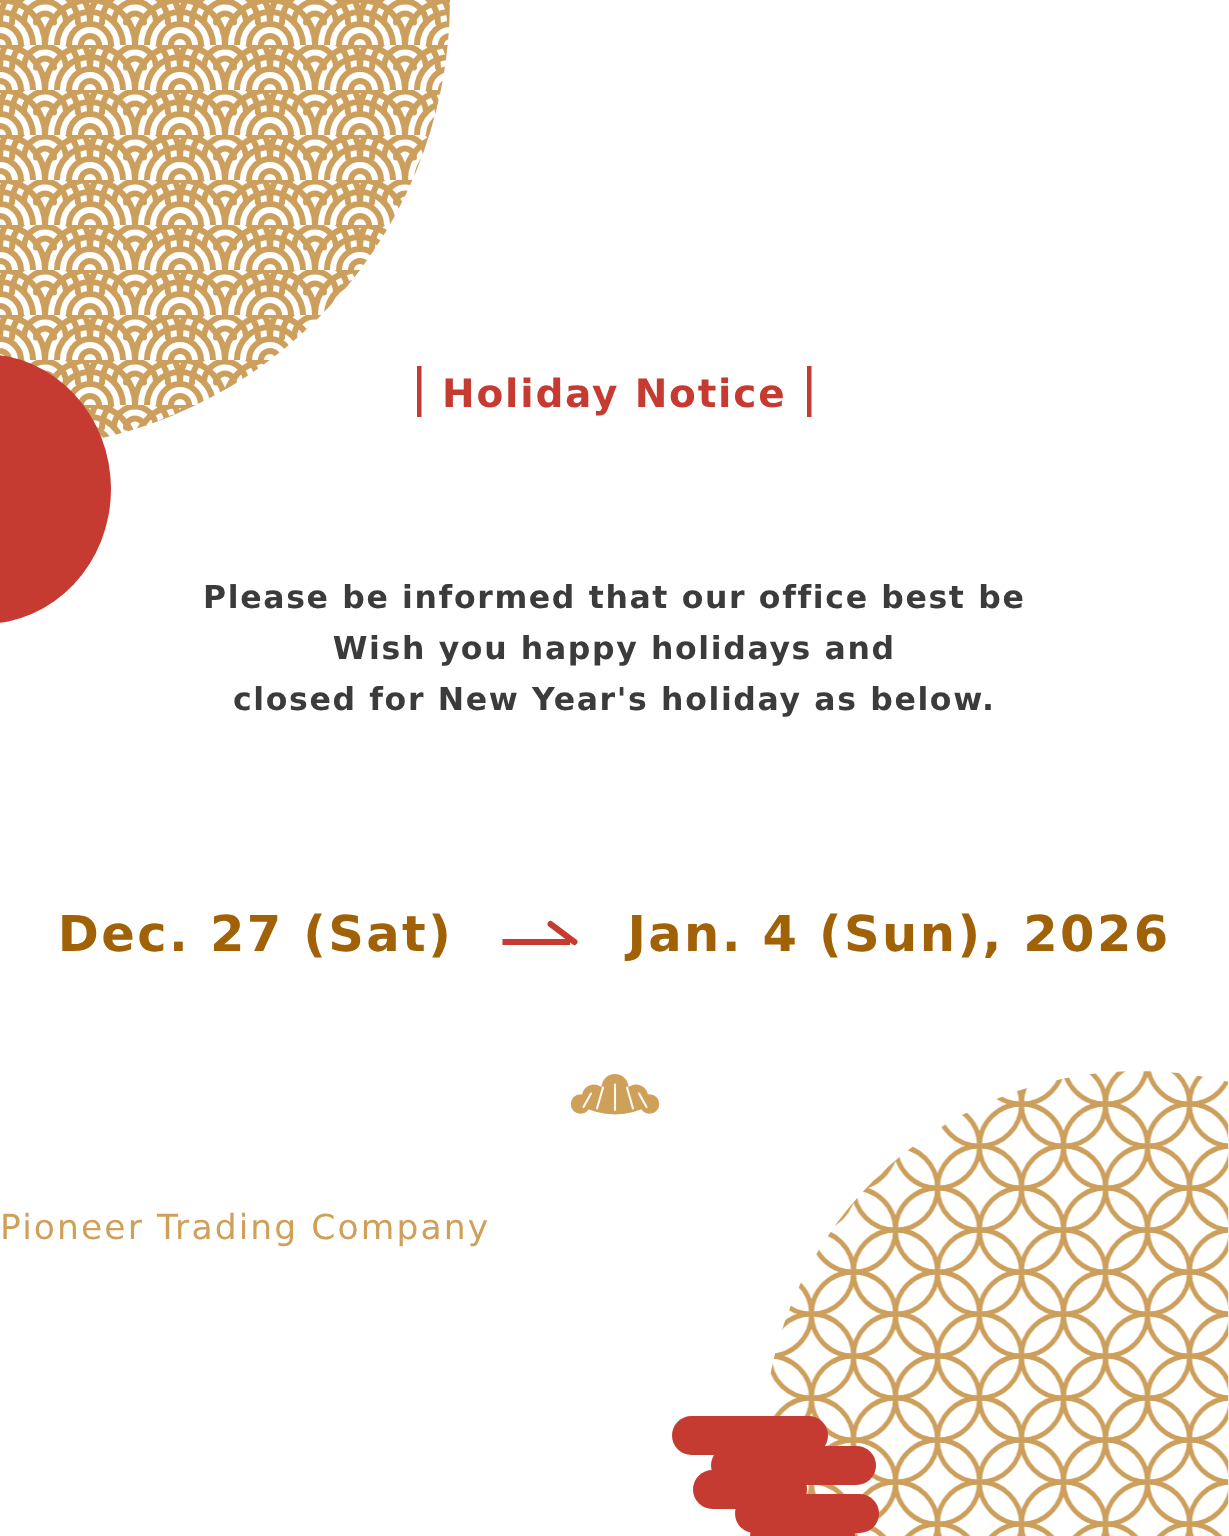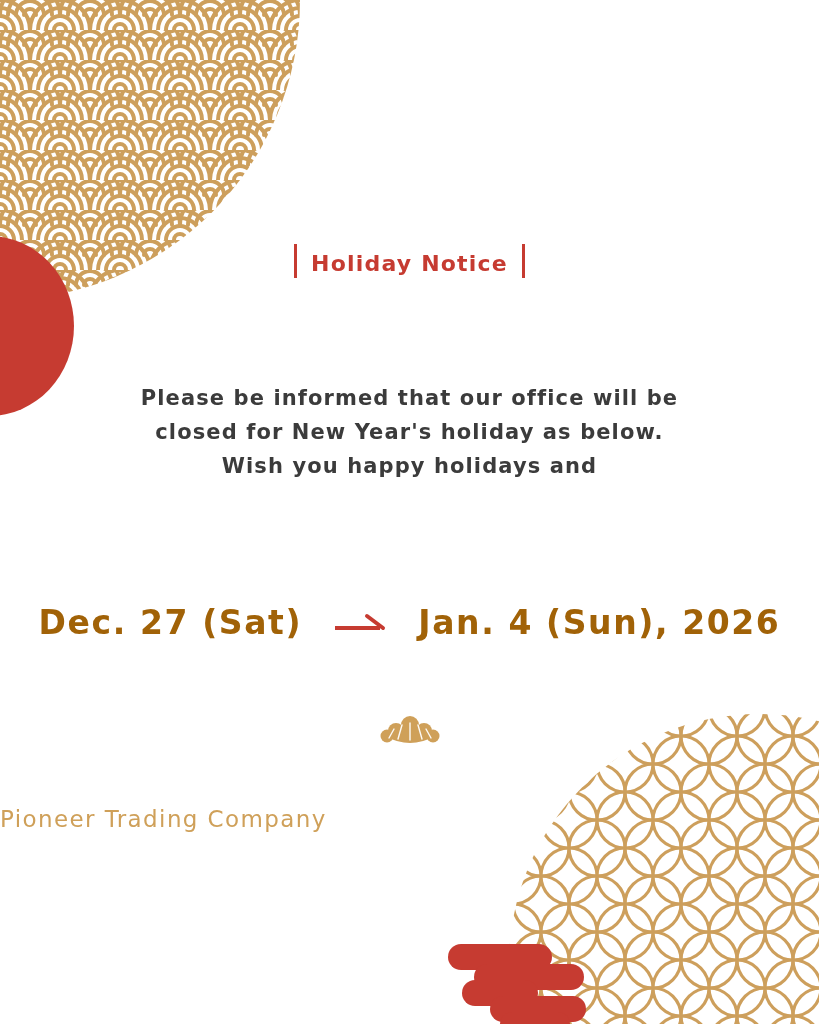--- a/index.html
+++ b/index.html
@@ -82,21 +82,21 @@
     height: 34px;
     background: #c63b31;
     vertical-align: middle;
     position: relative;
     top: -2px;
   }
   #notice-title {
     display: inline-block;
     vertical-align: middle;
     color: #c63b31;
-    font-size: 22px;
+    font-size: 26px;
     font-weight: bold;
     letter-spacing: 1.2px;
     margin: 0 14px;
   }
 
   #body-text {
     position: absolute;
     top: 381px;
     left: 0;
     width: 100%;
@@ -214,23 +214,23 @@
     </g>
   </svg>
 
   <div id="content">
 
     <div class="title-row">
       <span class="title-bar"></span><span id="notice-title">Holiday Notice</span><span class="title-bar"></span>
     </div>
 
     <div id="body-text">
-      <span class="line">Please be informed that our office will be</span>
+      <span class="line">Please be informed that our office best be</span>
+      <span class="line">Wish you happy holidays and</span>
       <span class="line">closed for New Year's holiday as below.</span>
-      <span class="line">Wish you happy holidays and</span>
     </div>
 
     <div id="date-line">
       <span class="date-part">Dec. 27 (Sat)</span>
       <span class="arrow-wrap">
         <svg width="54" height="22" viewBox="0 0 54 22">
           <path d="M 2 15 L 47 15" stroke="#c63b31" stroke-width="4" stroke-linecap="butt" fill="none"></path>
           <path d="M 34 3 L 50 15" stroke="#c63b31" stroke-width="4" stroke-linecap="round" fill="none"></path>
         </svg>
       </span>

